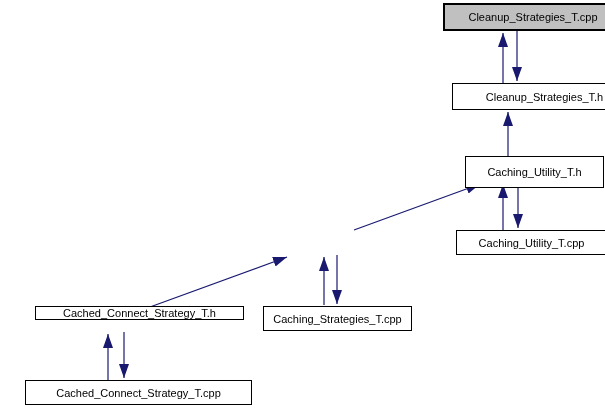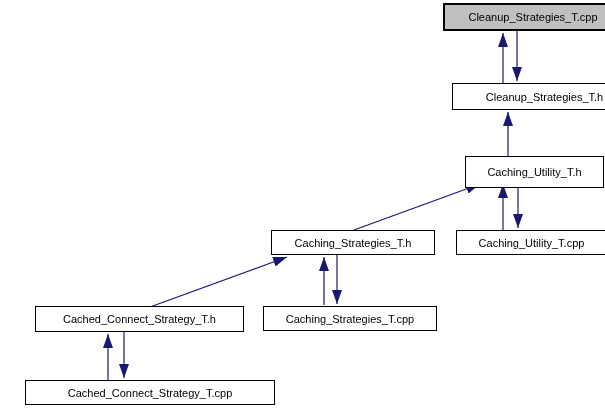--- a/index.html
+++ b/index.html
@@ -70,23 +70,22 @@
 
     <line class="edge" x1="124" y1="332" x2="124" y2="378" marker-end="url(#ah)"></line>
   </svg>
 
   <div class="node highlight" style="left:421px;top:3px;width:180px;height:28px">Cleanup_Strategies_T.cpp</div>
 
   <div class="node" style="left:430px;top:83px;width:185px;height:27px">Cleanup_Strategies_T.h</div>
 
   <div class="node" style="left:443px;top:156px;width:139px;height:32px">Caching_Utility_T.h</div>
 
-  <div class="node" style="left:249px;top:230px;width:164px;height:25px">Caching_Strategies_T.h</div>
 
   <div class="node" style="left:434px;top:230px;width:151px;height:25px">Caching_Utility_T.cpp</div>
 
-  <div class="node" style="left:13px;top:306px;width:209px;height:26px">Cached_Connect_Strategy_T.h</div>
+  <div class="node" style="left:13px;top:306px;width:209px;height:14px">Cached_Connect_Strategy_T.h</div>
 
-  <div class="node" style="left:241px;top:306px;width:174px;height:25px">Caching_Strategies_T.cpp</div>
+  <div class="node" style="left:241px;top:306px;width:149px;height:25px">Caching_Strategies_T.cpp</div>
 
-  <div class="node" style="left:3px;top:380px;width:250px;height:25px">Cached_Connect_Strategy_T.cpp</div>
+  <div class="node" style="left:3px;top:380px;width:227px;height:25px">Cached_Connect_Strategy_T.cpp</div>
 
 </div>
 
 </body></html>

